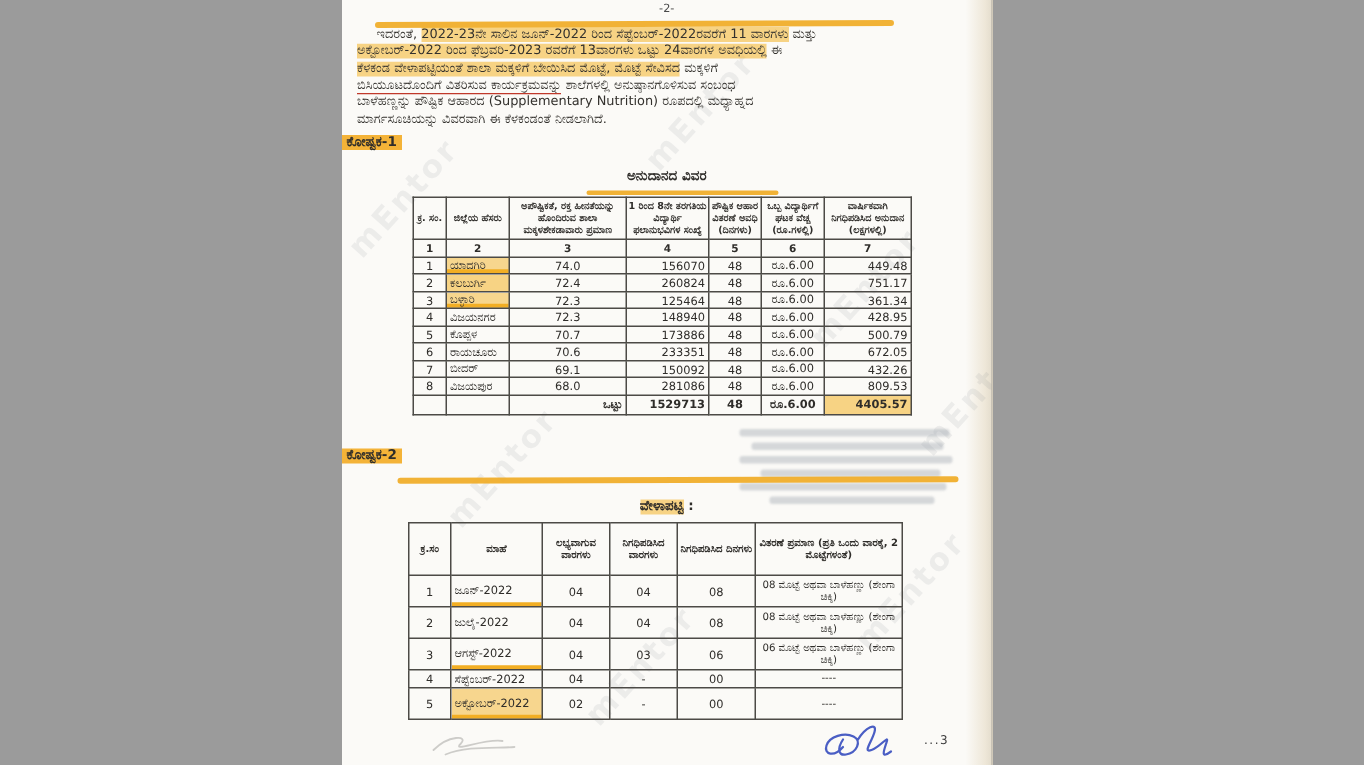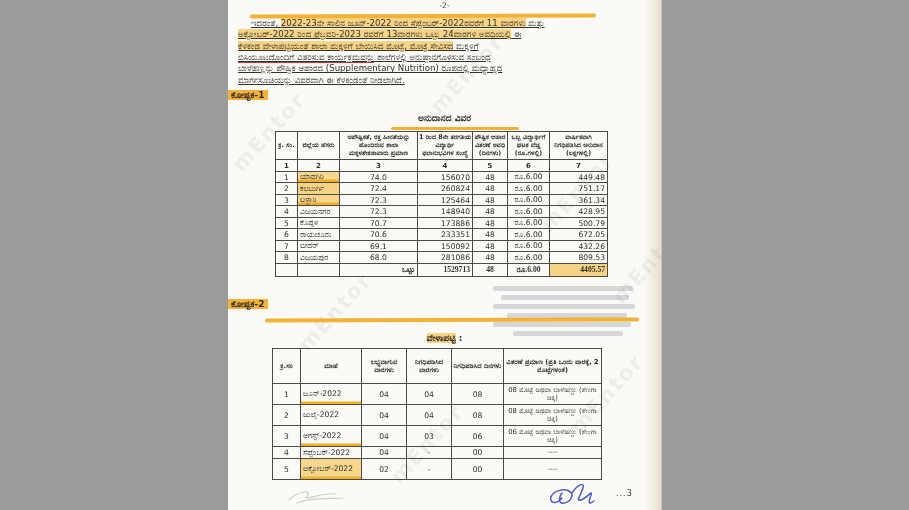--- a/index.html
+++ b/index.html
@@ -17,21 +17,21 @@
   }
   .pageno-top{position:absolute;top:1px;left:0;width:100%;text-align:center;font-size:7.5px;color:#4a4a4a;}
   .pageno-bottom{position:absolute;left:388px;top:489px;font-size:8px;color:#3c3c3c;letter-spacing:1px;}
 
   .hl-line{position:absolute;background:#f0ab25;border-radius:2px;opacity:.92;}
   .top-line{left:22px;top:13.5px;width:346px;height:3.5px;transform:rotate(-.2deg);}
   .t1-underline{left:163px;top:126.5px;width:128px;height:3px;}
   .t2-topline{left:37px;top:317.5px;width:374px;height:3.5px;transform:rotate(-.15deg);}
 
   .intro{position:absolute;left:10px;top:18px;width:402px;font-size:8.6px;line-height:11.35px;color:#33312d;}
-  .intro .ln{white-space:nowrap;overflow:hidden;text-decoration:underline;}
+  .intro .ln{white-space:nowrap;overflow:hidden;}
   .intro .ln1{text-indent:13px;}
   .mk{background:rgba(244,178,38,.55);}
   .mk-strong{background:rgba(242,166,22,.85);padding:0 3px;}
   .ul-red{border-bottom:1.6px solid #c0392b;}
   .ul-yel{border-bottom:3px solid #f2ae24;}
 
   .k-label{position:absolute;width:100%;text-align:left;font-size:9px;font-weight:bold;}
   .k1{top:90px;}
   .k2{top:299px;}
   .t-title{position:absolute;width:100%;text-align:center;font-size:9px;font-weight:bold;white-space:nowrap;}
@@ -44,21 +44,21 @@
   table,td{border:1px solid #4c4a46;}
   td{overflow:hidden;text-align:center;vertical-align:middle;padding:0 2px;font-size:7.6px;color:#2f2d2a;}
   .t1{left:47px;top:131px;width:332px;}
   .t2{left:44px;top:348px;width:329px;}
   td.hd{font-size:6.4px;line-height:7.8px;font-weight:bold;padding:2px 1px;height:34px;}
   .t2 td.hd{font-size:6.7px;line-height:8px;height:30px;}
   td.num{font-weight:bold;font-size:7px;height:8px;padding:0;}
   .t1 td{height:10.5px;}
   td.lt{text-align:left;}
   td.rt{text-align:right;}
-  td.tot{font-weight:bold;height:12px;font-family:Liberation Serif, serif;}
+  td.tot{font-weight:bold;height:12px;}
   td.sm{font-size:6.8px;line-height:8.4px;padding:1px 2px;}
   .t2 td{height:18px;}
   td.short{height:9px;}
   td.mku{background:rgba(244,178,38,.5);box-shadow:inset 0 -2.5px 0 #f2ae24;}
   td.uly{box-shadow:inset 0 -2.5px 0 #f2ae24;}
   td.mk2{background:rgba(244,178,38,.55);}
 
   .bleed{position:absolute;left:265px;top:286px;width:146px;filter:blur(.7px);opacity:.38;}
   .bleed .bar{height:4.5px;background:#98a0aa;border-radius:2px;margin-bottom:4.5px;}
 

